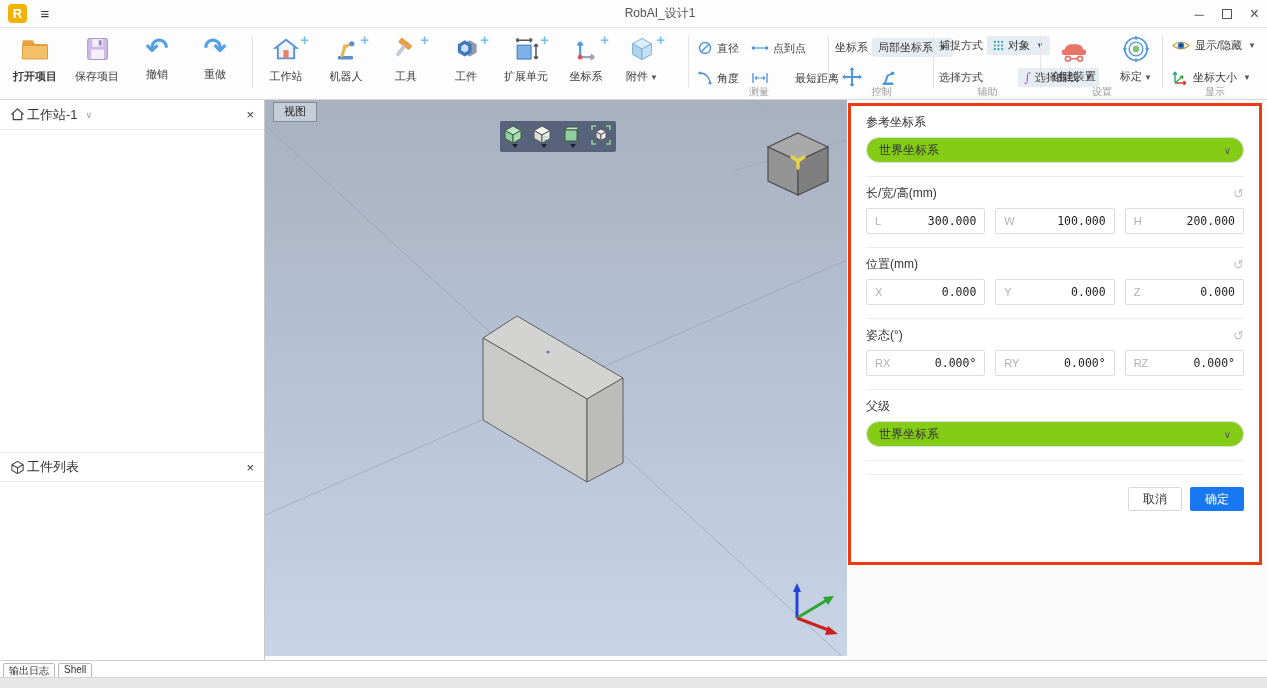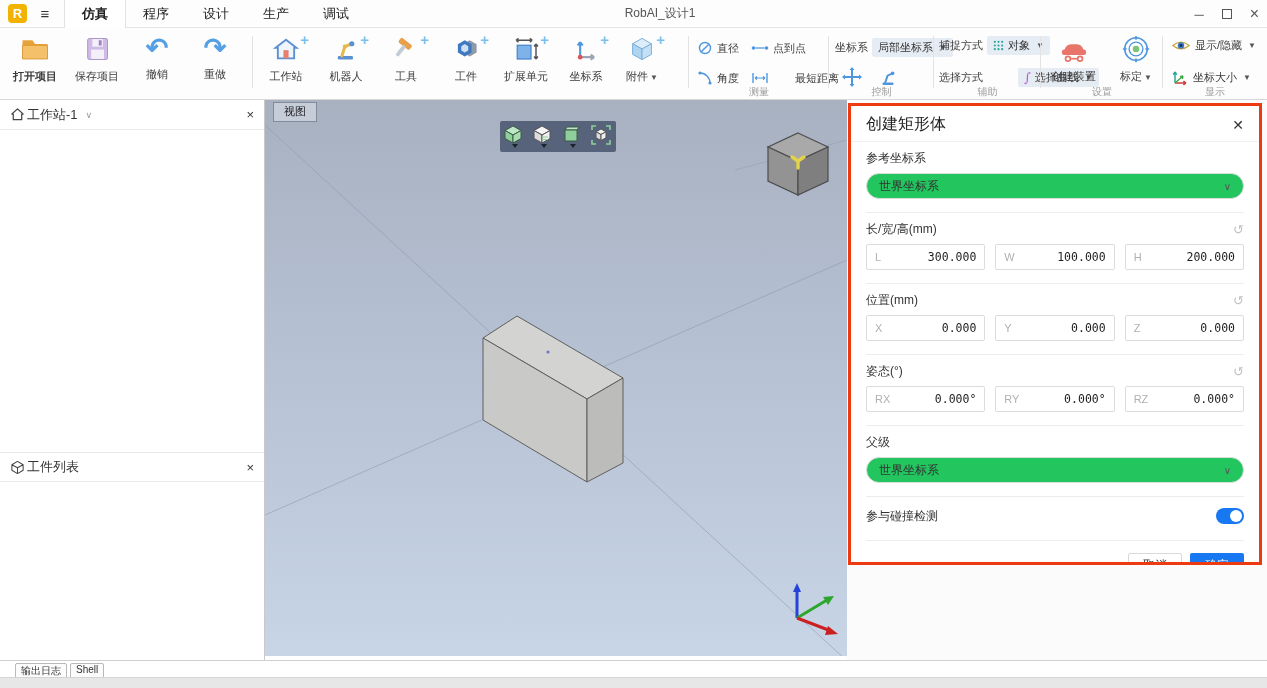--- a/index.html
+++ b/index.html
@@ -51,59 +51,52 @@
 
   
   #rightpanel { position:absolute; left:847px; top:100px; width:420px; height:560px; background:#fbfbfb; }
   #dialog { position:absolute; left:1px; top:3px; width:414px; height:462px; border:3px solid #ee3a11; background:#fff; overflow:hidden; }
   .dlg-head { display:flex; align-items:center; justify-content:space-between; padding:8px 15px 6px; border-bottom:1px solid #f0f0f0; }
   .dlg-title { font-size:16px; color:#222; }
   .dlg-close { color:#333; font-size:14px; cursor:pointer; }
   .dlg-body { padding:0 15px; }
   .seclabel { margin-top:8px; display:flex; justify-content:space-between; align-items:center; font-size:12px; color:#333; }
   .reset { color:#c3c3c3; font-size:13px; cursor:pointer; line-height:1; }
-  .dselect { margin-top:6px; height:26px; border:1px solid #dcdcdc; border-radius:13px; background:#22c55e; display:flex; align-items:center; justify-content:space-between; padding:0 12px; cursor:pointer; }
+  .dselect { margin-top:6px; height:26px; border:1px solid #dcdcdc; border-radius:13px; background:#84cc16; display:flex; align-items:center; justify-content:space-between; padding:0 12px; cursor:pointer; }
   .dselect .sval { font-size:12px; color:#333; }
   .dselect .chevd { color:#555; font-size:10px; }
   .dhr { border:none; border-top:1px solid #ededed; margin:13px 0 0; }
   .frow { margin-top:6px; display:flex; gap:10px; }
   .ipt { flex:1; height:26px; border:1px solid #dcdcdc; border-radius:2px; background:#fff; display:flex; align-items:center; justify-content:space-between; padding:0 8px; }
   .ipt .pre { color:#b0b0b0; font-size:11px; }
   .ipt .val { color:#1e1e1e; font-size:11.5px; font-family:"DejaVu Sans Mono", monospace; }
   .crow { margin-top:8px; display:flex; align-items:center; justify-content:space-between; height:22px; }
   .toggle { width:28px; height:16px; border-radius:8px; position:relative; cursor:pointer; }
   .toggle .knob { position:absolute; top:2px; width:12px; height:12px; border-radius:50%; background:#fff; }
   .btnrow { margin-top:12px; display:flex; justify-content:flex-end; gap:8px; }
   .btn { height:24px; min-width:54px; padding:0 14px; font-size:12px; border-radius:2px; display:flex; align-items:center; justify-content:center; cursor:pointer; }
   .btn.cancel { background:#fff; border:1px solid #d9d9d9; color:#333; }
   .btn.ok { border:none; color:#fff; }
 
   
   #statusbar { position:absolute; left:0; top:660px; width:1267px; height:28px; background:#fff; border-top:1px solid #cfcfcf; }
-  .schips { position:absolute; left:3px; top:2px; display:flex; gap:3px;margin-left:12px; }
+  .schips { position:absolute; left:3px; top:2px; display:flex; gap:3px; }
   .schip { font-size:10px; color:#333; background:#fcfcfc; border:1px solid #b9b9b9; border-radius:2px; padding:0px 5px 1px; cursor:pointer; }
   .sstrip { position:absolute; left:0; top:16px; width:1267px; height:12px; background:#e7e7e7; border-top:1px solid #d4d4d4; }
 
   svg { display:block; }
 </style>
 </head>
 <body>
 
 <div id="app">
 
   <div id="titlebar">
     <div class="logo">R</div>
     <div class="hamburger">≡</div>
-    <div class="mtabs">
-      <div class="mtab active">仿真</div>
-      <div class="mtab">程序</div>
-      <div class="mtab">设计</div>
-      <div class="mtab">生产</div>
-      <div class="mtab">调试</div>
-    </div>
     <div class="wtitle">RobAI_设计1</div>
     <div class="winbtns">
       <span>─</span>
       <span class="winbtn-max"></span>
       <span style="font-size:16px;">×</span>
     </div>
   </div>
 
   <div id="ribbon">
 
@@ -449,24 +442,20 @@
             <polygon points="11,5 16,7.8 11,10.5 6,7.8" fill="#f4f4f4" stroke="#555"></polygon>
             <polygon points="6,7.8 11,10.5 11,16.5 6,13.8" fill="#dcdcdc" stroke="#555"></polygon>
             <polygon points="16,7.8 11,10.5 11,16.5 16,13.8" fill="#efefef" stroke="#555"></polygon>
           </svg>
       </div>
     </div>
   </div>
 
   <div id="rightpanel">
     <div id="dialog" style="border-color: rgb(238, 58, 17);">
-      <div class="dlg-head">
-        <span class="dlg-title">创建矩形体</span>
-        <span class="dlg-close">✕</span>
-      </div>
       <div class="dlg-body">
 
         <div class="seclabel">
           <span>参考坐标系</span>
         </div>
         <div class="dselect">
           <span class="sval">世界坐标系</span>
           <span class="chevd">∨</span>
         </div>
 
@@ -533,26 +522,20 @@
         <hr class="dhr">
         <div class="seclabel">
           <span>父级</span>
         </div>
         <div class="dselect">
           <span class="sval">世界坐标系</span>
           <span class="chevd">∨</span>
         </div>
 
         <hr class="dhr">
-        <div class="crow">
-          <span>参与碰撞检测</span>
-          <span class="toggle" id="collision-toggle" style="background: rgb(23, 120, 242);">
-              <span class="knob" style="right:2px;"></span>
-            </span>
-        </div>
 
         <hr class="dhr">
         <div class="btnrow">
           <div class="btn cancel">取消</div>
           <div class="btn ok" id="ok-btn" style="background: rgb(23, 120, 242);">确定</div>
         </div>
       </div>
     </div>
   </div>
 

